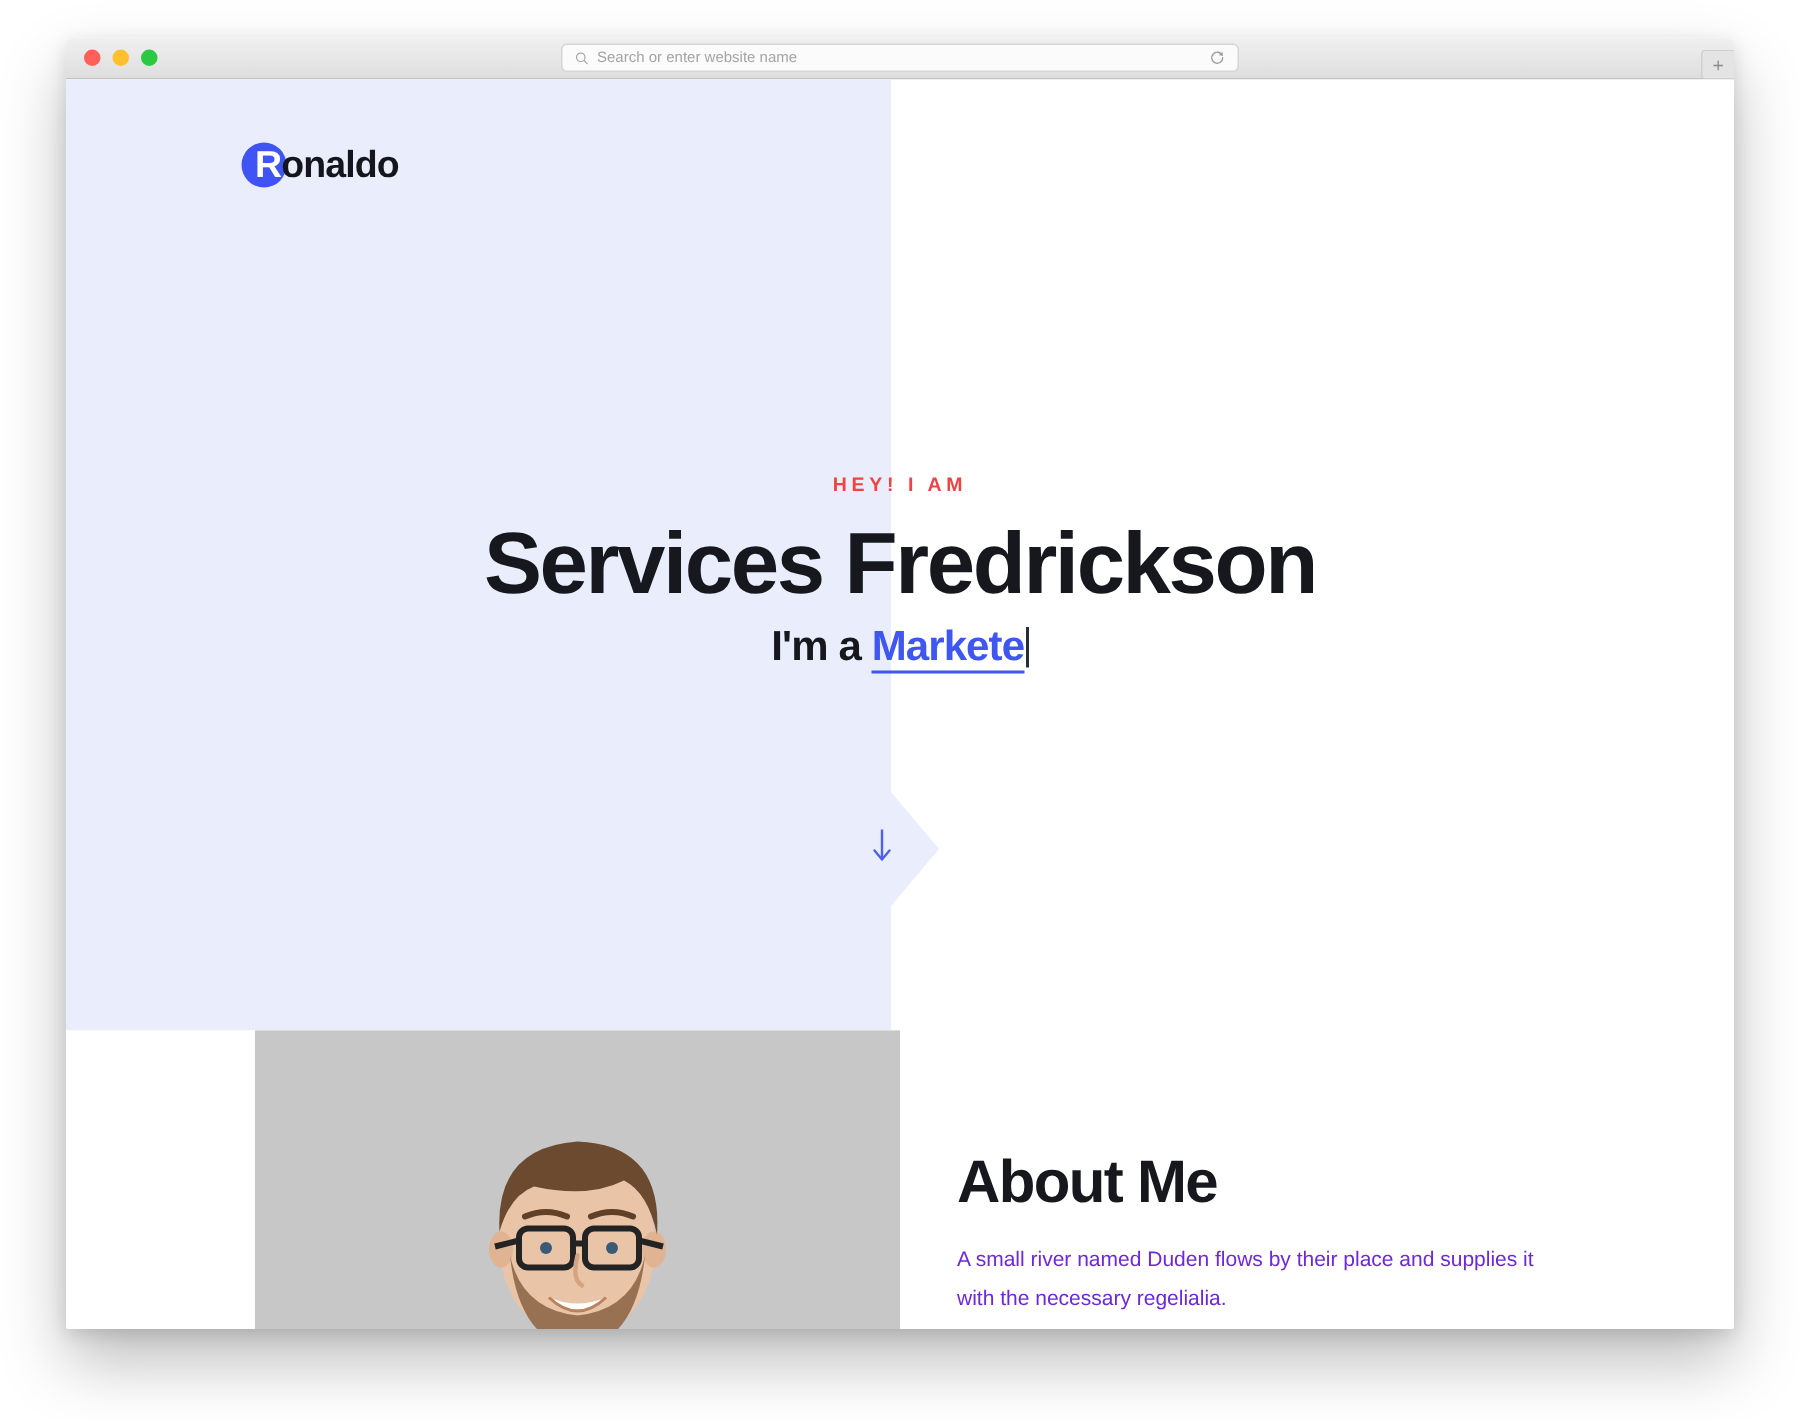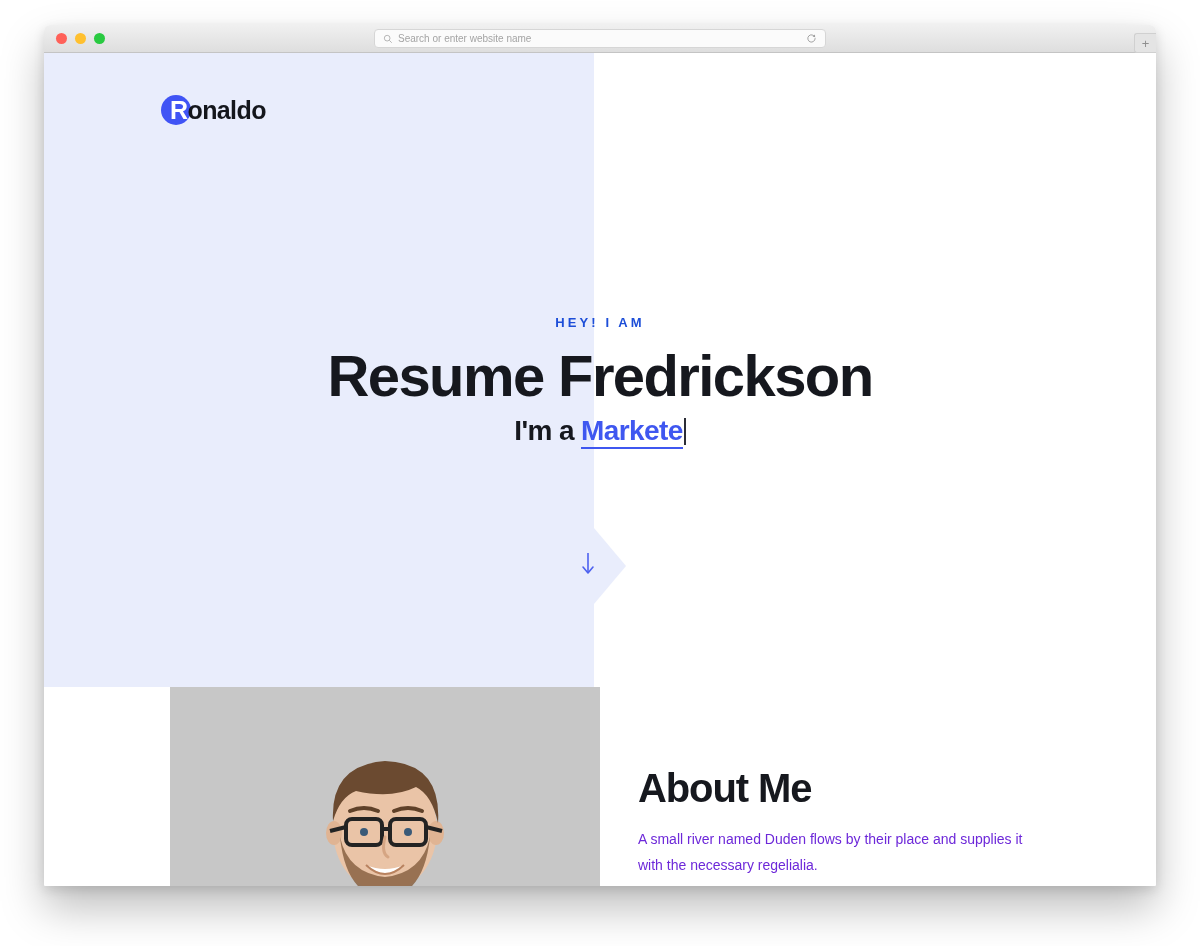--- a/index.html
+++ b/index.html
@@ -178,21 +178,21 @@
     text-align: center;
     z-index: 4;
   }
   .hero-eyebrow {
     position: absolute;
     left: 0; top: 262px;
     width: 1112px;
     font-size: 13px;
     font-weight: bold;
     letter-spacing: 3.1px;
-    color: #1d4ed8;
+    color: #ef4444;
   }
   .hero-name {
     position: absolute;
     left: 0; top: 288px;
     width: 1112px;
     font-size: 58px;
     font-weight: bold;
     letter-spacing: -1.6px;
     color: #16181e;
     line-height: 70px;
@@ -310,21 +310,21 @@
     <header class="site-header">
       <div class="logo">
         <span class="logo-mark"></span>
         <span class="logo-text"><span class="r-white">R</span><span>onaldo</span></span>
       </div>
 
     </header>
 
     <div class="hero-content">
       <div class="hero-eyebrow">HEY! I AM</div>
-      <h1 class="hero-name">Resume Fredrickson</h1>
+      <h1 class="hero-name">Services Fredrickson</h1>
       <div class="hero-subline"><span>I'm a </span><span class="typed-word">Markete</span><span class="type-cursor"></span></div>
     </div>
 
     <div class="scroll-arrow">
       <svg viewBox="0 0 22 26" width="22" height="26">
         <line x1="11" y1="2" x2="11" y2="21" stroke="#4d61ef" stroke-width="1.6"></line>
         <path d="M6 16 L11 22 L16 16" fill="none" stroke="#4d61ef" stroke-width="1.6" stroke-linecap="round" stroke-linejoin="round"></path>
       </svg>
     </div>
 

